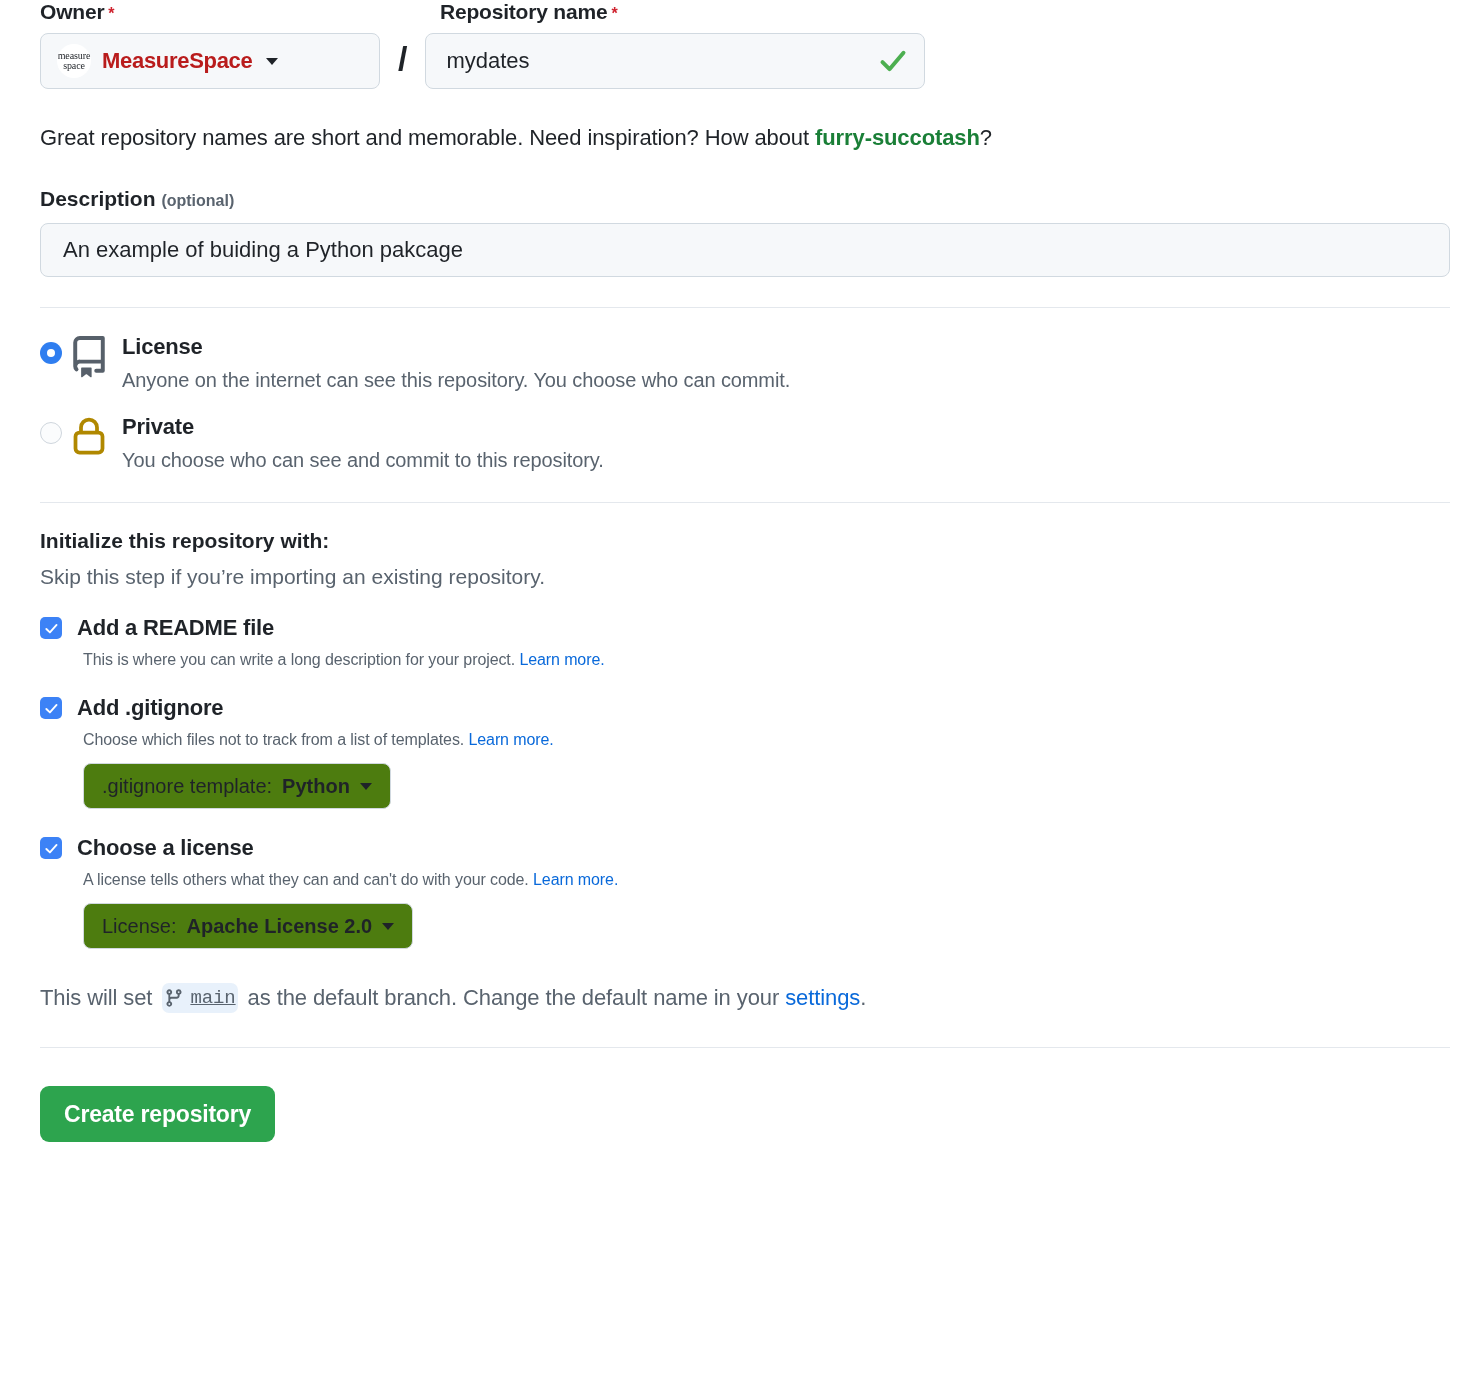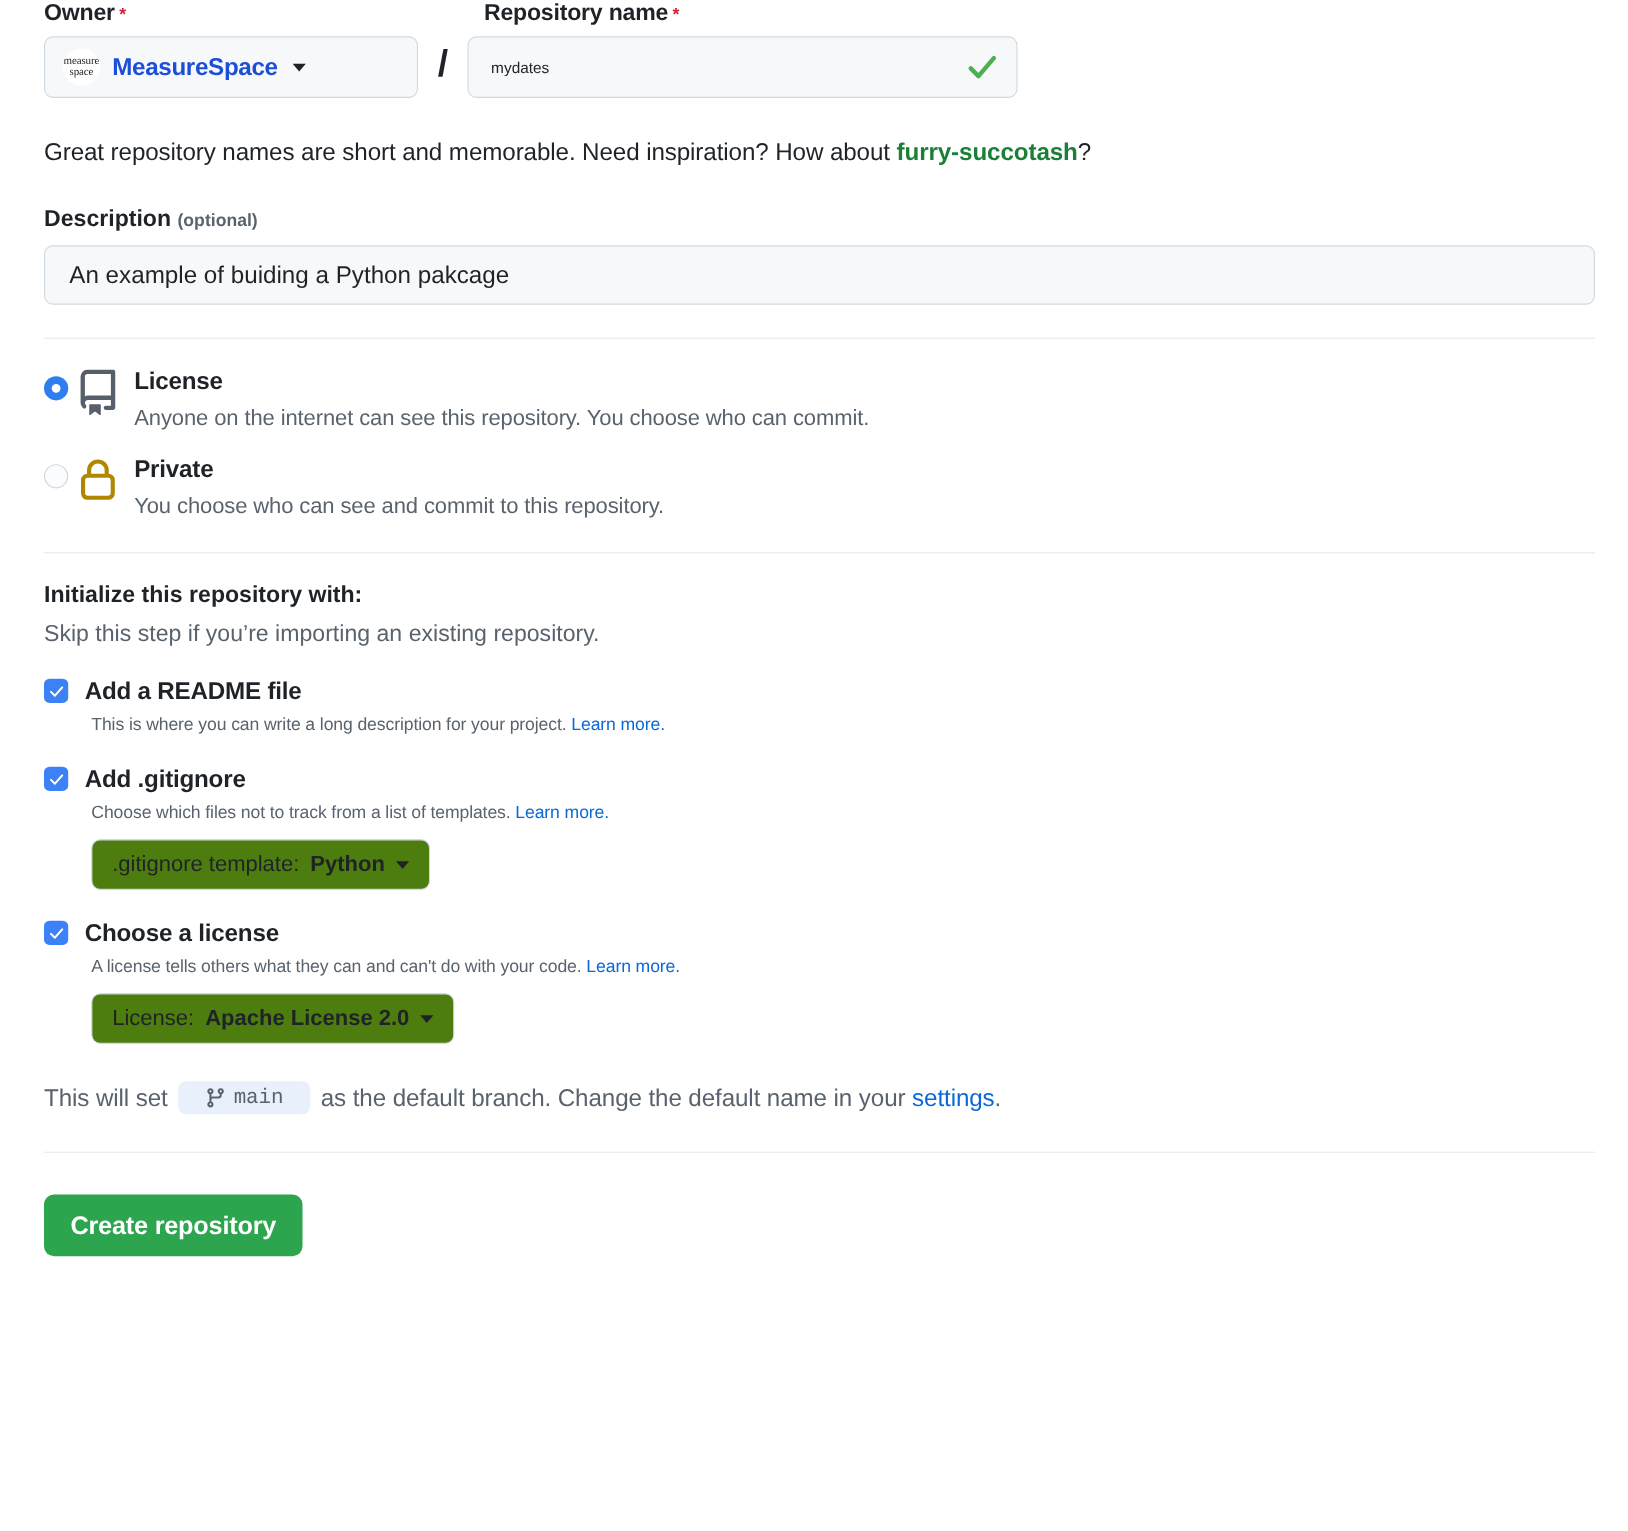--- a/index.html
+++ b/index.html
@@ -40,21 +40,21 @@
     width: 34px; height: 34px; border-radius: 50%;
     background: #ffffff;
     display: flex; flex-direction: column;
     align-items: center; justify-content: center;
     font-family: "Liberation Serif", serif;
     font-size: 10px; font-weight: normal; line-height: 1.05;
     color: #1f2328; letter-spacing: -0.1px;
     flex: none; overflow: hidden;
   }
   .owner-text {
-    font-size: 22px; font-weight: bold; color: #1d4ed8;
+    font-size: 22px; font-weight: bold; color: #b91c1c;
     letter-spacing: -0.3px;
   }
   .caret {
     width: 0; height: 0;
     border-left: 6px solid transparent;
     border-right: 6px solid transparent;
     border-top: 7px solid #1f2328;
     margin-left: 2px;
   }
   .slash {
@@ -64,21 +64,21 @@
   }
   .name-input-wrap {
     position: relative; flex: 1; max-width: 500px;
   }
   .name-input {
     width: 500px; height: 56px;
     border: 1px solid #d1d9e0; border-radius: 8px;
     background: #f6f8fa;
     padding: 0 50px 0 20px;
     font-family: "Liberation Sans", sans-serif;
-    font-size: 14px; color: #1f2328;
+    font-size: 22px; color: #1f2328;
     outline: none;
   }
   .check-mark {
     position: absolute; right: 18px; top: 50%;
     transform: translateY(-50%);
     width: 28px; height: 28px;
   }
 
   .hint {
     margin-top: 36px;
@@ -172,22 +172,23 @@
 
   
   .branch-line {
     margin-top: 34px; font-size: 22px; color: #59636e;
     display: flex; align-items: center; flex-wrap: wrap;
     letter-spacing: -0.1px;
   }
   .branch-badge {
     display: inline-flex; align-items: center; gap: 6px;
     background: #ddf4ff33; background: #e8f1fb;
-    border-radius: 7px; padding: 4px 24px;
+    border-radius: 7px; padding: 4px 2px;
     margin: 0 10px;
+    text-decoration: underline;
   }
   .branch-badge .bname {
     font-family: "Liberation Mono", monospace;
     font-size: 19px; color: #59636e;
   }
 
   .divider2 {
     height: 1px; background: #e4e8ed; width: 1410px;
     margin-top: 34px; border: 0;
   }

